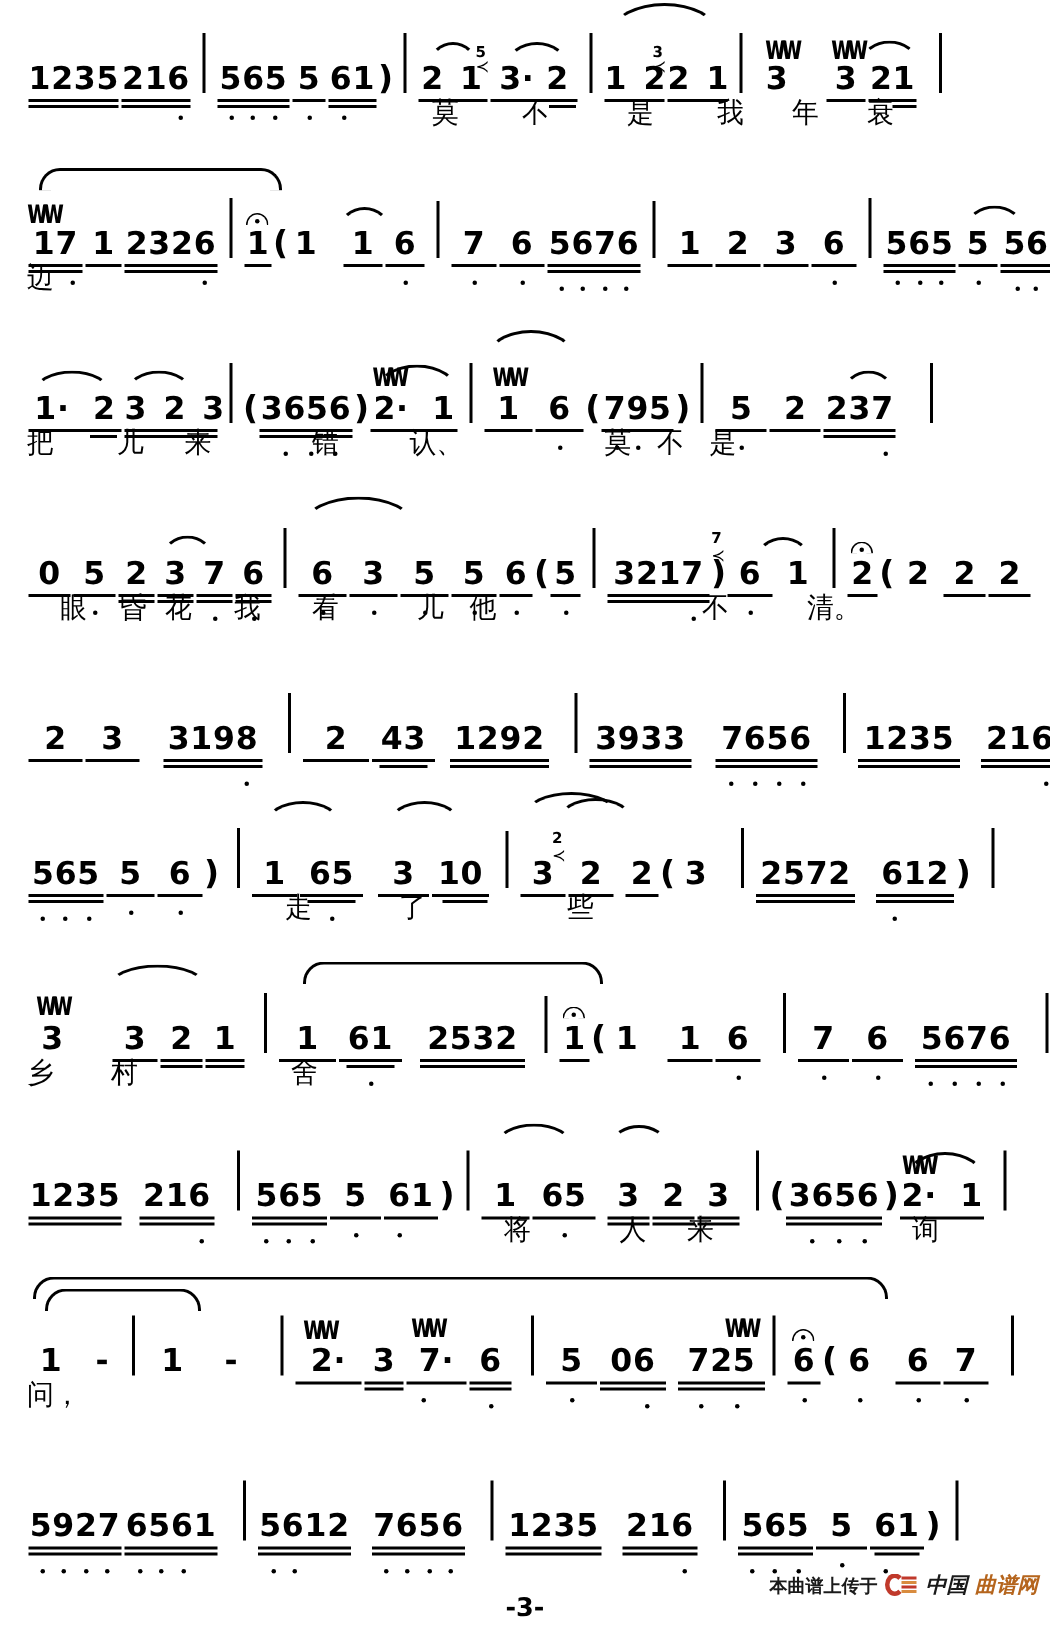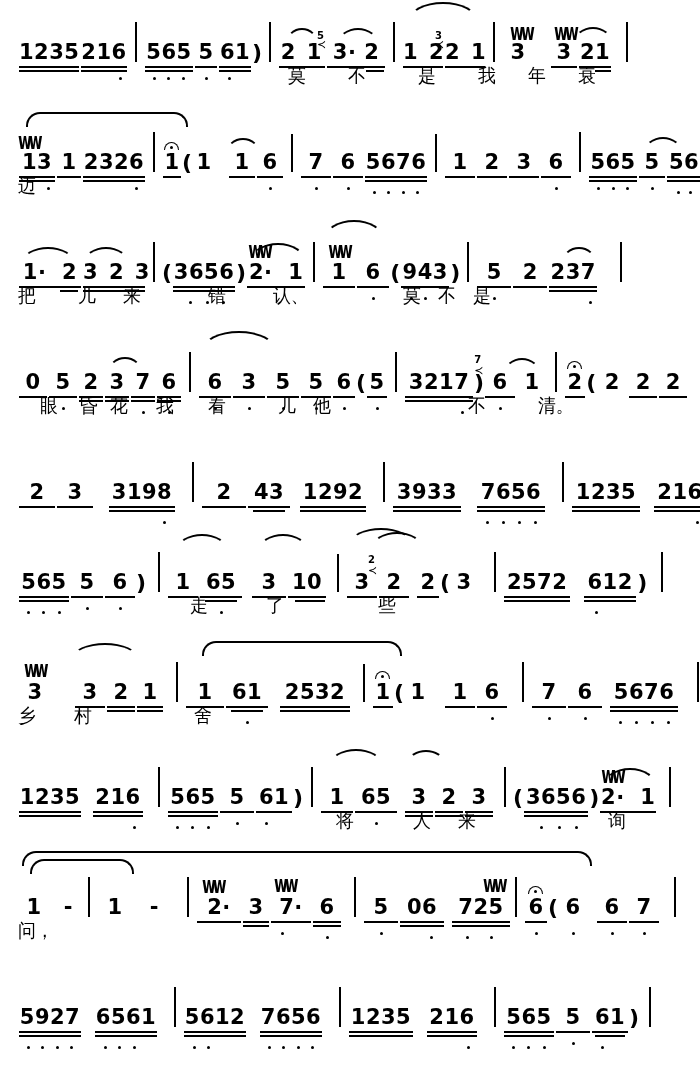--- a/index.html
+++ b/index.html
@@ -396,21 +396,21 @@
       <span class="lyric" style="left:510px;">年</span>
       <span class="lyric" style="left:560px;">衰</span>
     </div>
   </div>
 
   <div class="system" style="top:110px;">
     <div class="notes-line">
 
       <div class="measure">
         <div class="ng" style="width:36px;">
-          <span class="digits">13</span>
+          <span class="digits">17</span>
           <div class="beam b1"></div>
             <div class="beam b2"></div>
           <div class="odots low1" style="left:auto;right:4px;width:8px;">
               <span></span>
             </div>
           <div class="trill" style="left:0px;top:-14px;">ww</div>
         </div>
         <div class="ng" style="width:24px;">
           <span class="digits">1</span>
           <div class="beam b1"></div>
@@ -592,21 +592,21 @@
         <div class="ng" style="width:32px;">
           <span class="digits">6</span>
           <div class="beam b1"></div>
           <div class="odots low1" style="left:13px;right:13px;">
               <span></span>
             </div>
         </div>
         <div class="slur big" style="left:2px;width:56px;top:-18px;"></div>
         <span class="paren">(</span>
         <div class="ng" style="width:48px;">
-          <span class="digits">943</span>
+          <span class="digits">795</span>
           <div class="beam b1"></div>
           <div class="odots low1" style="left:5px;right:18px;">
               <span></span>
               <span></span>
             </div>
         </div>
         <span class="paren">)</span>
       </div>
       <div class="barline"></div>
 
@@ -1346,21 +1346,21 @@
           <span class="digits">5927</span>
           <div class="beam b1"></div>
             <div class="beam b2"></div>
           <div class="odots low2" style="left:3px;right:3px;">
               <span></span>
               <span></span>
               <span></span>
               <span></span>
             </div>
         </div>
-        <div class="ng" style="width:62px;margin-left:12px;">
+        <div class="ng" style="width:62px;margin-left:0;">
           <span class="digits">6561</span>
           <div class="beam b1"></div>
             <div class="beam b2"></div>
           <div class="odots low2" style="left:4px;right:16px;">
               <span></span>
               <span></span>
               <span></span>
             </div>
         </div>
       </div>
@@ -1432,14 +1432,31 @@
           <div class="odots low2" style="left:3px;right:18px;">
               <span></span>
             </div>
         </div>
         <span class="paren">)</span>
       </div>
       <div class="barline edge" style="margin-left:10px;"></div>
     </div>
   </div>
 
+  <div class="footer">
+    <div class="credit">
+      <span class="credit-text">本曲谱上传于</span>
+      <span class="logo-mark">
+        <span class="c"></span>
+        <span class="bars">
+            <i></i>
+            <i></i>
+            <i></i>
+            <i></i>
+          </span>
+      </span>
+      <span class="logo-zg">中国</span>
+      <span class="logo-qp">曲谱网</span>
+    </div>
+    <div class="page-no">-3-</div>
+  </div>
 
 </div>
 
 </body></html>

